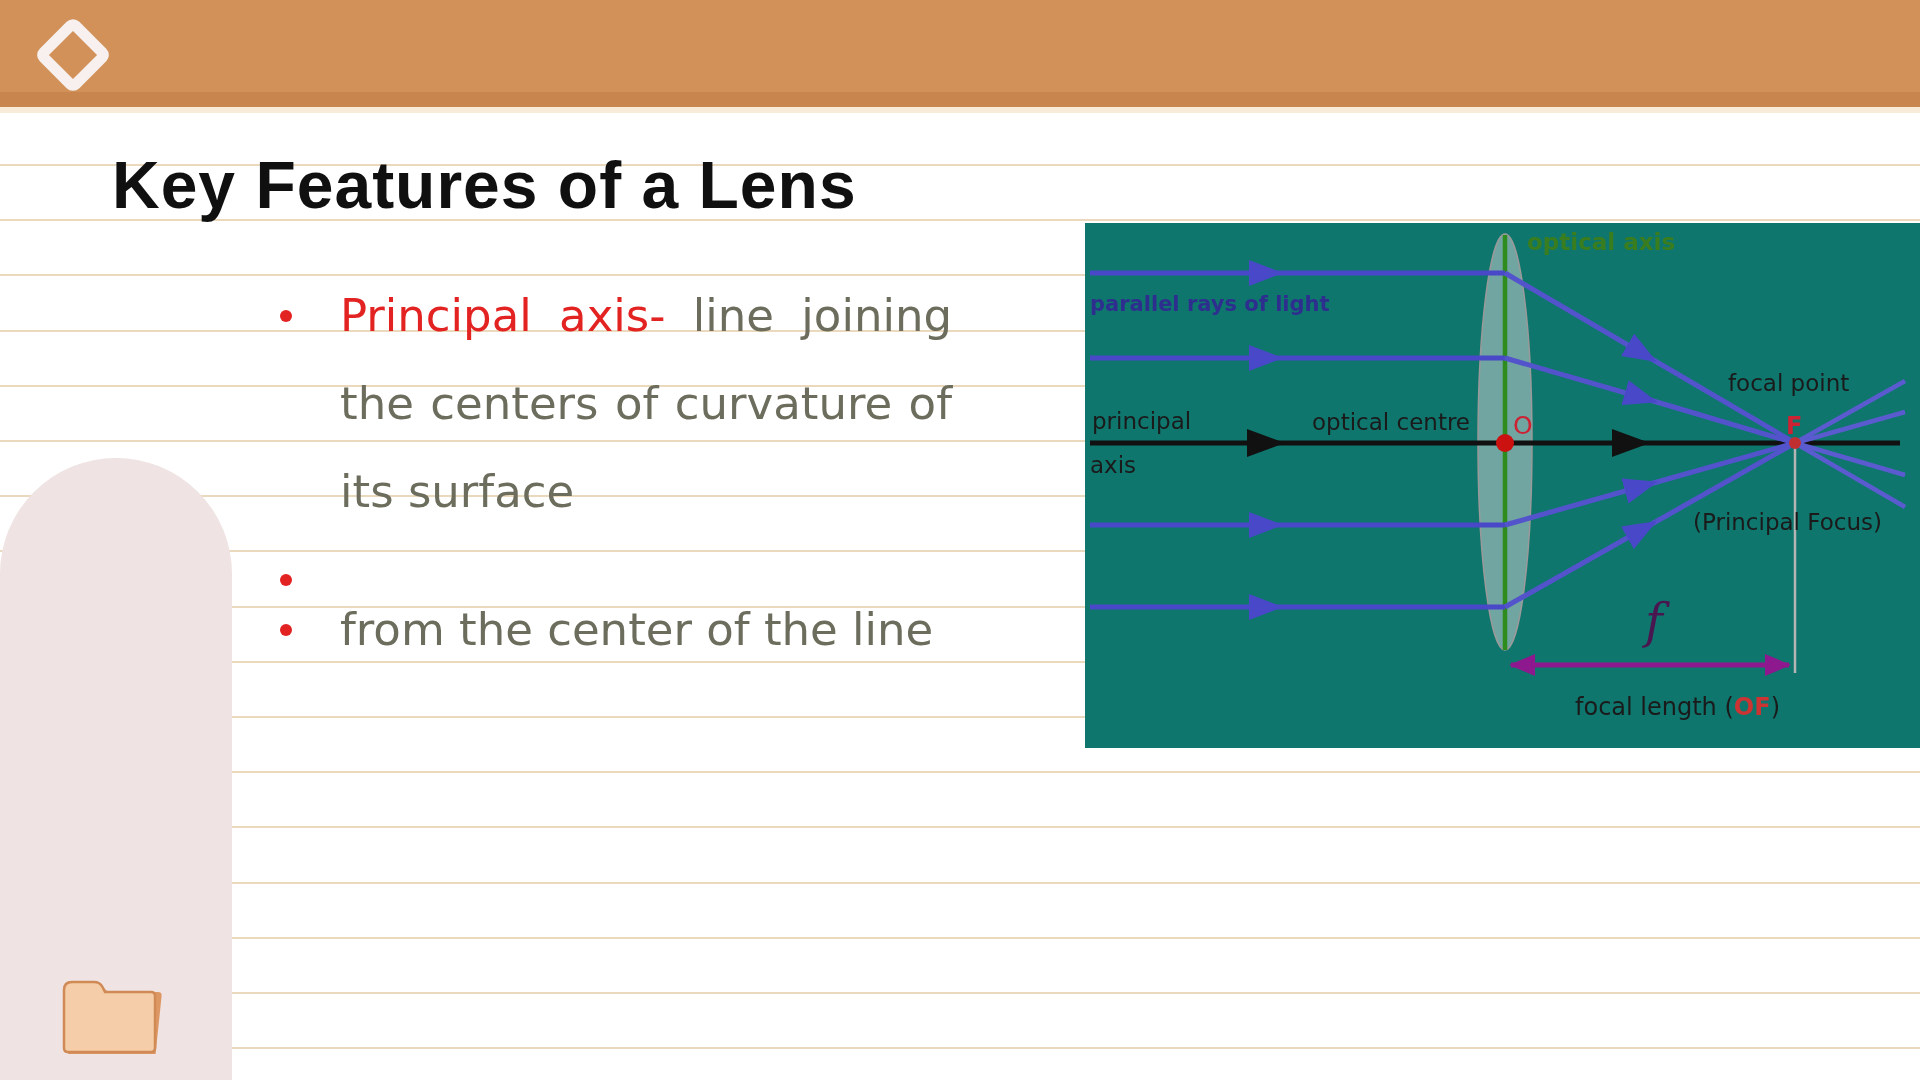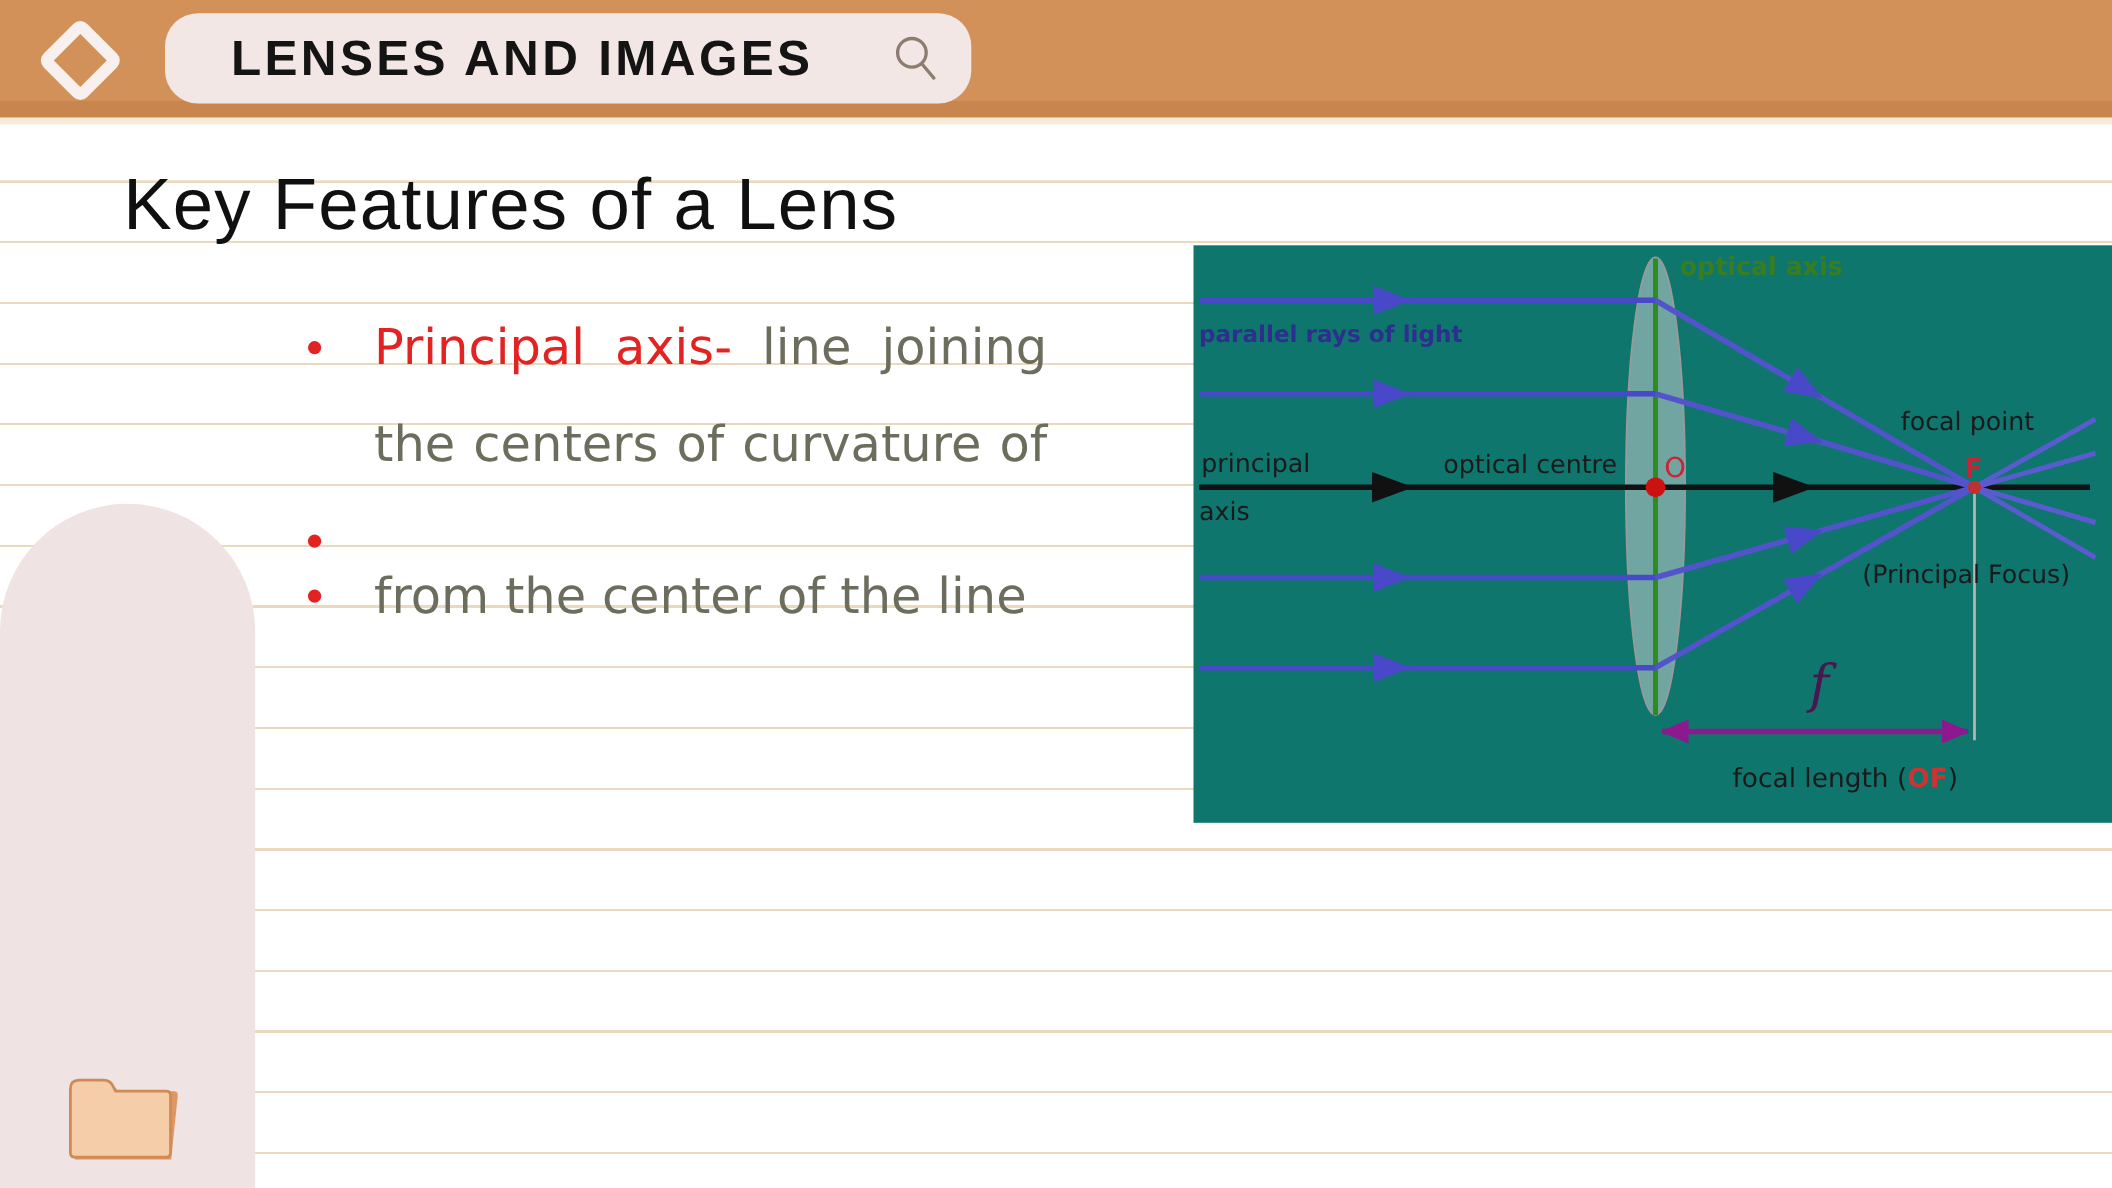--- a/index.html
+++ b/index.html
@@ -35,21 +35,21 @@
     background:#f3e7e5;border-radius:30px;z-index:6;display:flex;align-items:center;
   }
   .title-pill .ttl{
     margin-left:60px;font-family:"Liberation Sans",sans-serif;font-weight:bold;
     font-size:45px;letter-spacing:3px;color:#141414;white-space:nowrap;
   }
   .search{position:absolute;left:661px;top:20px;width:44px;height:46px;}
   
   .heading{
     position:absolute;left:112px;top:152px;z-index:2;
-    font-family:"Liberation Sans",sans-serif;font-weight:normal;font-size:66px;
+    font-family:"Liberation Sans",sans-serif;font-weight:bold;font-size:66px;
     letter-spacing:1px;color:#101010;line-height:1;white-space:nowrap;
   }
   
   .bullets{position:absolute;left:280px;top:272px;z-index:2;}
   .bullet{display:flex;}
   .dot{
     flex:0 0 12px;width:12px;height:12px;border-radius:50%;
     background:#e32222;margin-top:38px;margin-right:48px;
   }
   .btext{width:612px;font-size:45px;line-height:88px;color:#6d6d5e;}
@@ -70,37 +70,31 @@
 <body>
 
 <div class="slide">
 
   <div class="ruled"></div>
   <div class="arch"></div>
 
   <div class="topbar"></div>
   <div class="topbar-sep"></div>
   <div class="logo"></div>
-  <div class="title-pill">
-    <span class="ttl">LENSES AND IMAGES</span>
-    <svg class="search" viewBox="0 0 44 46">
-      <circle cx="18" cy="16" r="13" fill="none" stroke="#8d7c70" stroke-width="3"></circle>
-      <line x1="27" y1="26" x2="38" y2="39" stroke="#8d7c70" stroke-width="3" stroke-linecap="round"></line>
-    </svg>
-  </div>
 
   <div class="heading">Key Features of a Lens</div>
 
   <div class="bullets">
 
     <div class="bullet">
       <span class="dot"></span>
       <div class="btext">
         <div class="bline jline"><span class="term">Principal axis-</span> <span>line joining</span></div>
         <div class="bline jline">the centers of curvature of</div>
+        <div class="bline">its surface</div>
       </div>
     </div>
 
     <div class="bullet">
       <span class="dot"></span>
       <div class="btext">
       </div>
     </div>
 
     <div class="bullet">

